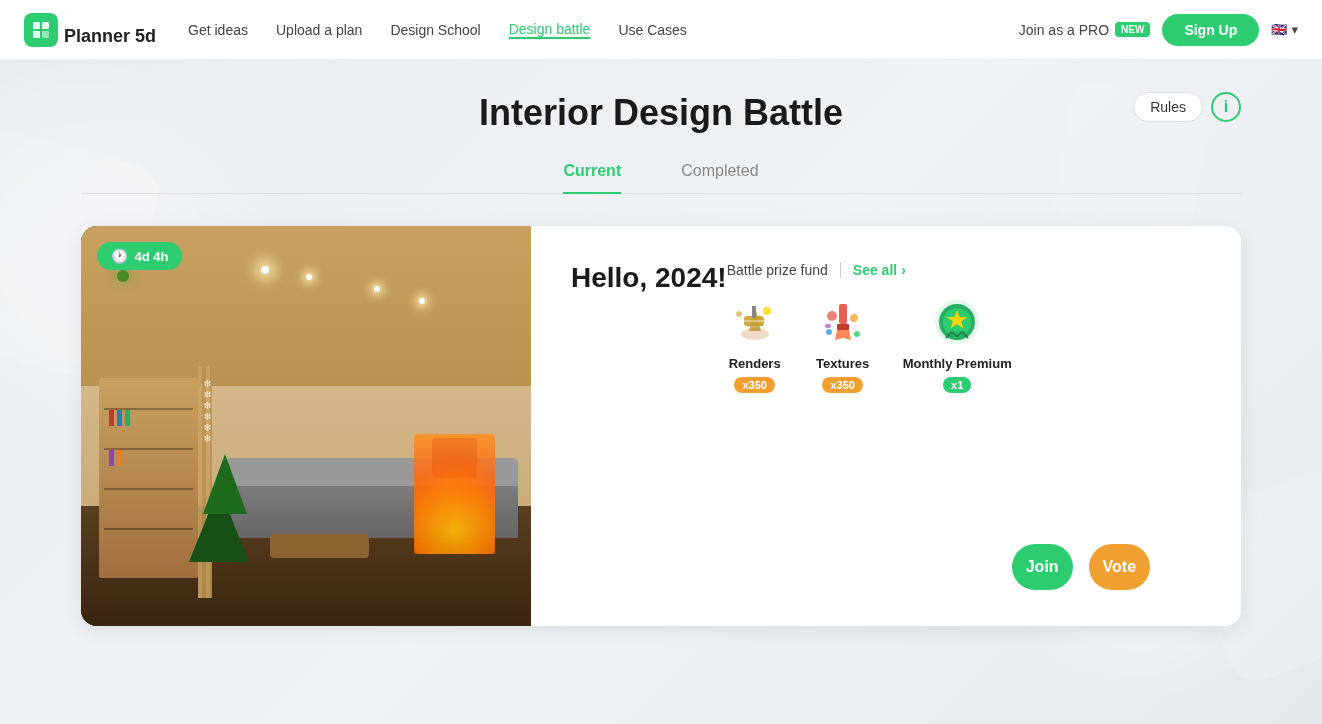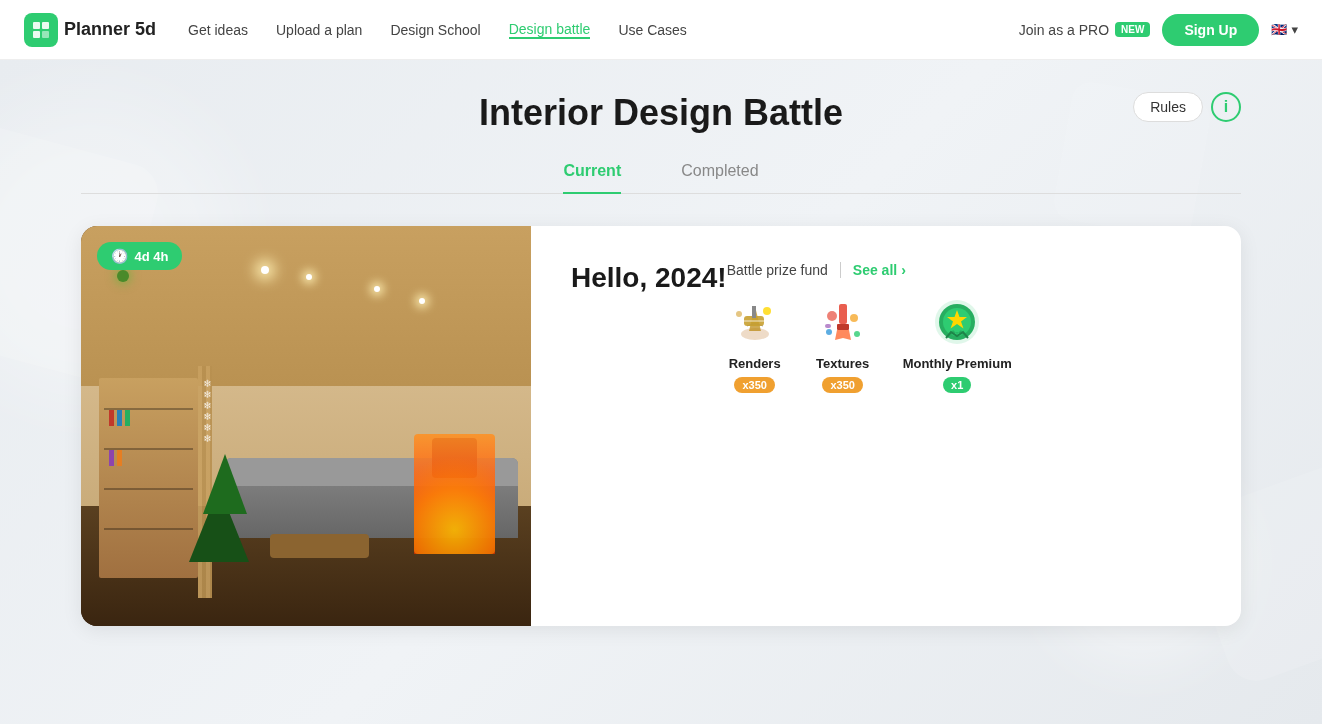--- a/index.html
+++ b/index.html
@@ -11,21 +11,21 @@
       display: flex;
       align-items: center;
       padding: 0 24px;
       height: 60px;
       border-bottom: 1px solid #eee;
       position: relative;
       z-index: 10;
     }
     .logo {
       display: flex;
-      align-items: center;
+      align-items: flex-end;
       gap: 6px;
       font-weight: 700;
       font-size: 18px;
       color: #222;
       text-decoration: none;
       margin-right: 32px;
     }
     .logo-icon {
       width: 34px;
       height: 34px;
@@ -588,17 +588,21 @@
                   <path d="M15 42 L20 36 L26 40 L32 36 L37 42" stroke="#1e8449" stroke-width="2" fill="none"></path>
                 </svg>
               </div>
               <span class="prize-name">Monthly Premium</span>
               <span class="prize-count green">x1</span>
             </div>
 
           </div>
         </div>
 
+        <div class="action-buttons">
+          <button class="join-btn">Join</button>
+          <button class="vote-btn">Vote</button>
+        </div>
       </div>
 
     </div>
   </div>
 </div>
 
 </body></html>

